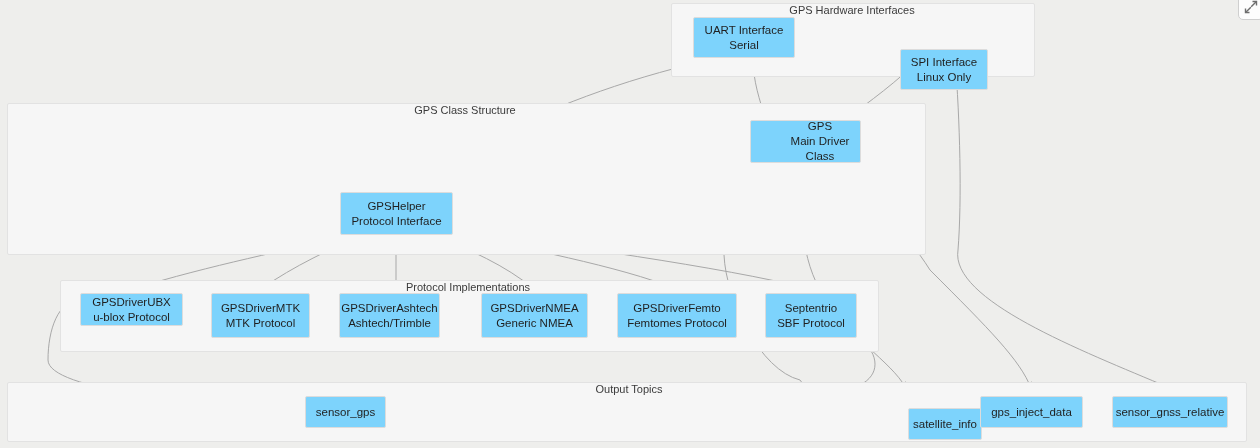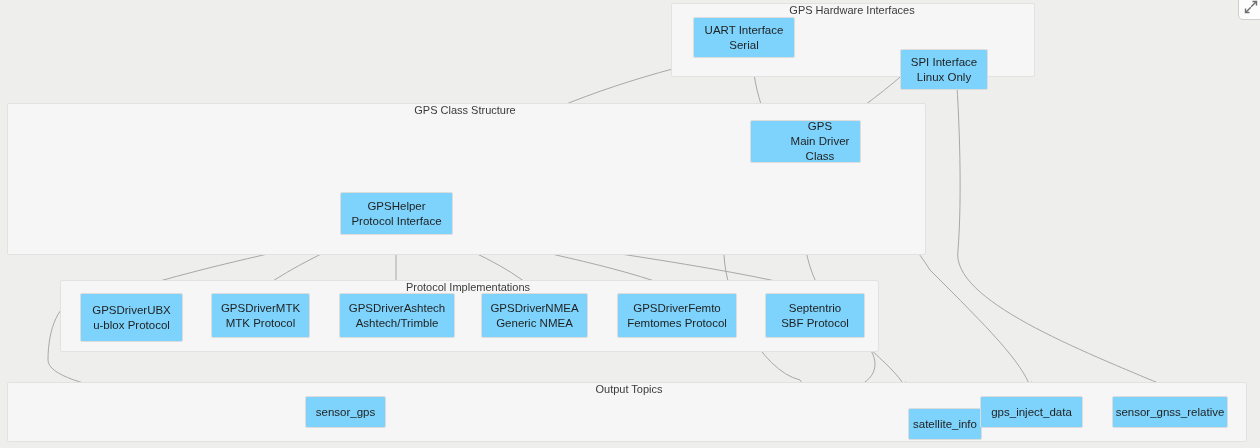--- a/index.html
+++ b/index.html
@@ -114,41 +114,41 @@
         <div class="l2">Linux Only</div>
       </div>
       <div class="node" style="left: 750px; top: 120px; width: 111px; height: 43px; padding-left: 29px;">
         <div>GPS</div>
         <div class="l2">Main Driver Class</div>
       </div>
       <div class="node" style="left: 340px; top: 192px; width: 113px; height: 43px;">
         <div>GPSHelper</div>
         <div class="l2">Protocol Interface</div>
       </div>
-      <div class="node" style="left: 80px; top: 293px; width: 103px; height: 49px;">
+      <div class="node" style="left: 80px; top: 293px; width: 103px; height: 33px;">
         <div>GPSDriverUBX</div>
         <div class="l2">u-blox Protocol</div>
       </div>
       <div class="node" style="left: 211px; top: 293px; width: 99px; height: 45px;">
         <div>GPSDriverMTK</div>
         <div class="l2">MTK Protocol</div>
       </div>
-      <div class="node" style="left: 339px; top: 293px; width: 116px; height: 45px;">
+      <div class="node" style="left: 339px; top: 293px; width: 101px; height: 45px;">
         <div>GPSDriverAshtech</div>
         <div class="l2">Ashtech/Trimble</div>
       </div>
       <div class="node" style="left: 481px; top: 293px; width: 107px; height: 45px;">
         <div>GPSDriverNMEA</div>
         <div class="l2">Generic NMEA</div>
       </div>
       <div class="node" style="left: 617px; top: 293px; width: 120px; height: 45px;">
         <div>GPSDriverFemto</div>
         <div class="l2">Femtomes Protocol</div>
       </div>
-      <div class="node" style="left: 765px; top: 293px; width: 100px; height: 45px;">
+      <div class="node" style="left: 765px; top: 293px; width: 92px; height: 45px;">
         <div>Septentrio</div>
         <div class="l2">SBF Protocol</div>
       </div>
       <div class="node" style="left: 305px; top: 396px; width: 81px; height: 32px;">
         <div>sensor_gps</div>
       </div>
       <div class="node" style="left: 908px; top: 396px; width: 74px; height: 32px; margin-top: 12px;">
         <div>satellite_info</div>
       </div>
       <div class="node" style="left: 980px; top: 396px; width: 103px; height: 32px;">

